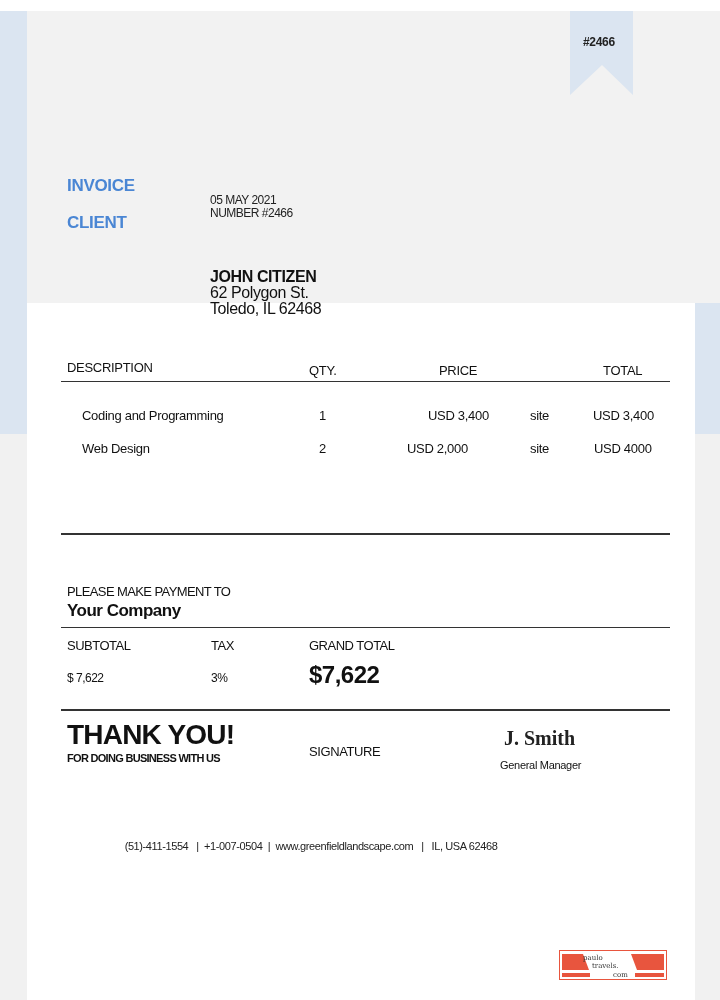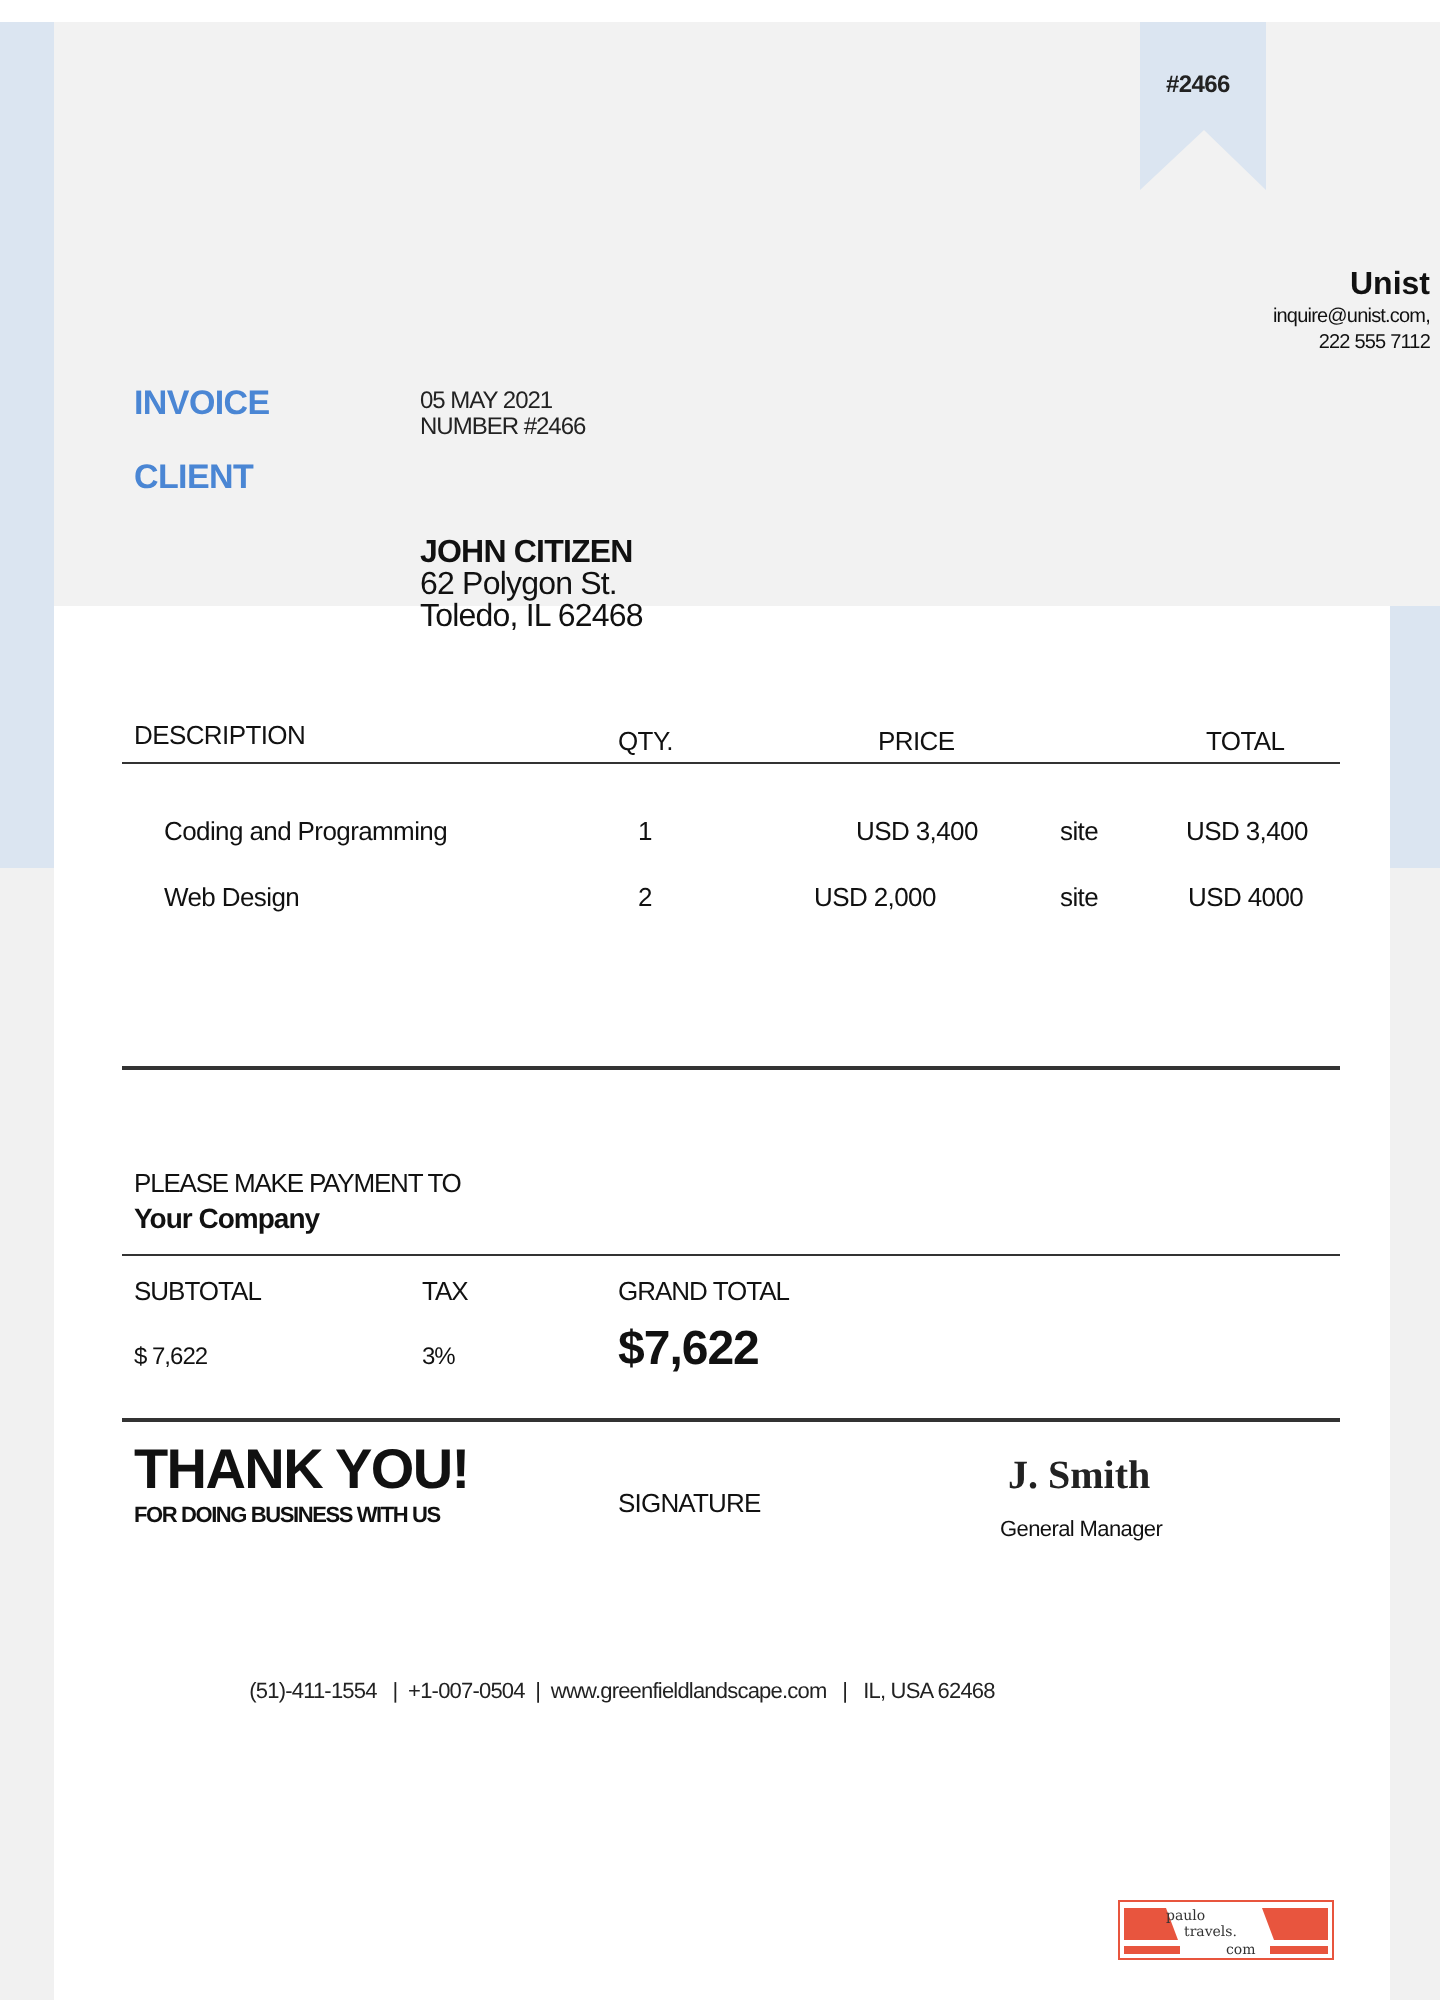--- a/index.html
+++ b/index.html
@@ -15,34 +15,34 @@
 
     .ribbon { position: absolute; left: 543px; top: 0; width: 63px; height: 84px; }
     .ribbon-num { position: absolute; left: 556px; top: 24px; font-size: 12px; font-weight: bold; color: #222; letter-spacing: -0.3px; }
 
     .title { position: absolute; left: 40px; top: 40px; font-size: 28px; color: #4a86d4; font-weight: bold; letter-spacing: -0.5px; }
 
     .company { position: absolute; right: 32px; top: 123px; text-align: right; }
     .company-name { font-size: 16px; font-weight: bold; color: #111; }
     .company-line { font-size: 10px; color: #111; letter-spacing: -0.4px; line-height: 13px; }
 
-    .label-blue { position: absolute; font-size: 17px; font-weight: bold; color: #4a86d4; letter-spacing: -0.3px; margin-top: 16px; }
+    .label-blue { position: absolute; font-size: 17px; font-weight: bold; color: #4a86d4; letter-spacing: -0.3px; }
     .inv-label { left: 40px; top: 165px; }
     .client-label { left: 40px; top: 202px; }
     .inv-info { position: absolute; left: 183px; top: 155px; font-size: 12px; line-height: 13px; color: #222; letter-spacing: -0.5px; margin-top: 28px; }
     .client-info { position: absolute; left: 183px; top: 218px; font-size: 16px; line-height: 16px; color: #111; letter-spacing: -0.4px; margin-top: 40px; }
     .client-name { font-weight: bold; }
 
     .th { position: absolute; font-size: 13px; color: #111; letter-spacing: -0.3px; }
     .rule { position: absolute; left: 34px; width: 609px; background: #333; }
 
     .cell { position: absolute; font-size: 13px; color: #111; letter-spacing: -0.3px; }
 
     .pay-label { position: absolute; left: 40px; top: 573px; font-size: 13px; letter-spacing: -0.6px; }
-    .pay-company { position: absolute; left: 40px; top: 590px; font-size: 14px; font-weight: bold; letter-spacing: -0.5px; }
+    .pay-company { position: absolute; left: 40px; top: 590px; font-size: 17px; font-weight: bold; letter-spacing: -0.5px; }
 
     .sum-h { position: absolute; top: 627px; font-size: 13px; letter-spacing: -0.5px; }
     .sum-v { position: absolute; top: 660px; font-size: 12px; letter-spacing: -0.5px; }
     .grand { position: absolute; left: 282px; top: 650px; font-size: 24px; font-weight: bold; letter-spacing: -0.5px; }
 
     .thanks { position: absolute; left: 40px; top: 709px; font-size: 28px; font-weight: bold; letter-spacing: -0.8px; line-height: 30px; }
     .thanks-sub { position: absolute; left: 40px; top: 741px; font-size: 11px; font-weight: bold; letter-spacing: -0.7px; }
     .sig-label { position: absolute; left: 282px; top: 733px; font-size: 13px; letter-spacing: -0.4px; }
     .sig-name { position: absolute; left: 477px; top: 716px; font-family: Liberation Serif, serif; font-size: 20px; font-weight: bold; color: #222; }
     .sig-title { position: absolute; left: 473px; top: 748px; font-size: 11px; letter-spacing: -0.3px; }
@@ -59,25 +59,20 @@
 <div class="strip-right"></div>
 
 <div class="page">
   <div class="header">
     <svg class="ribbon" viewBox="0 0 63 84">
       <polygon points="0,0 63,0 63,84 32,54 0,84" fill="#dbe5f1"></polygon>
     </svg>
     <div class="ribbon-num">#2466</div>
 
 
-    <div class="company">
-      <div class="company-name">Unist</div>
-      <div class="company-line">inquire@unist.com,</div>
-      <div class="company-line">222 555 7112</div>
-    </div>
 
     <div class="label-blue inv-label">INVOICE</div>
     <div class="inv-info">
       <div>05 MAY 2021</div>
       <div>NUMBER #2466</div>
     </div>
 
     <div class="label-blue client-label">CLIENT</div>
     <div class="client-info">
       <div class="client-name">JOHN CITIZEN</div>

